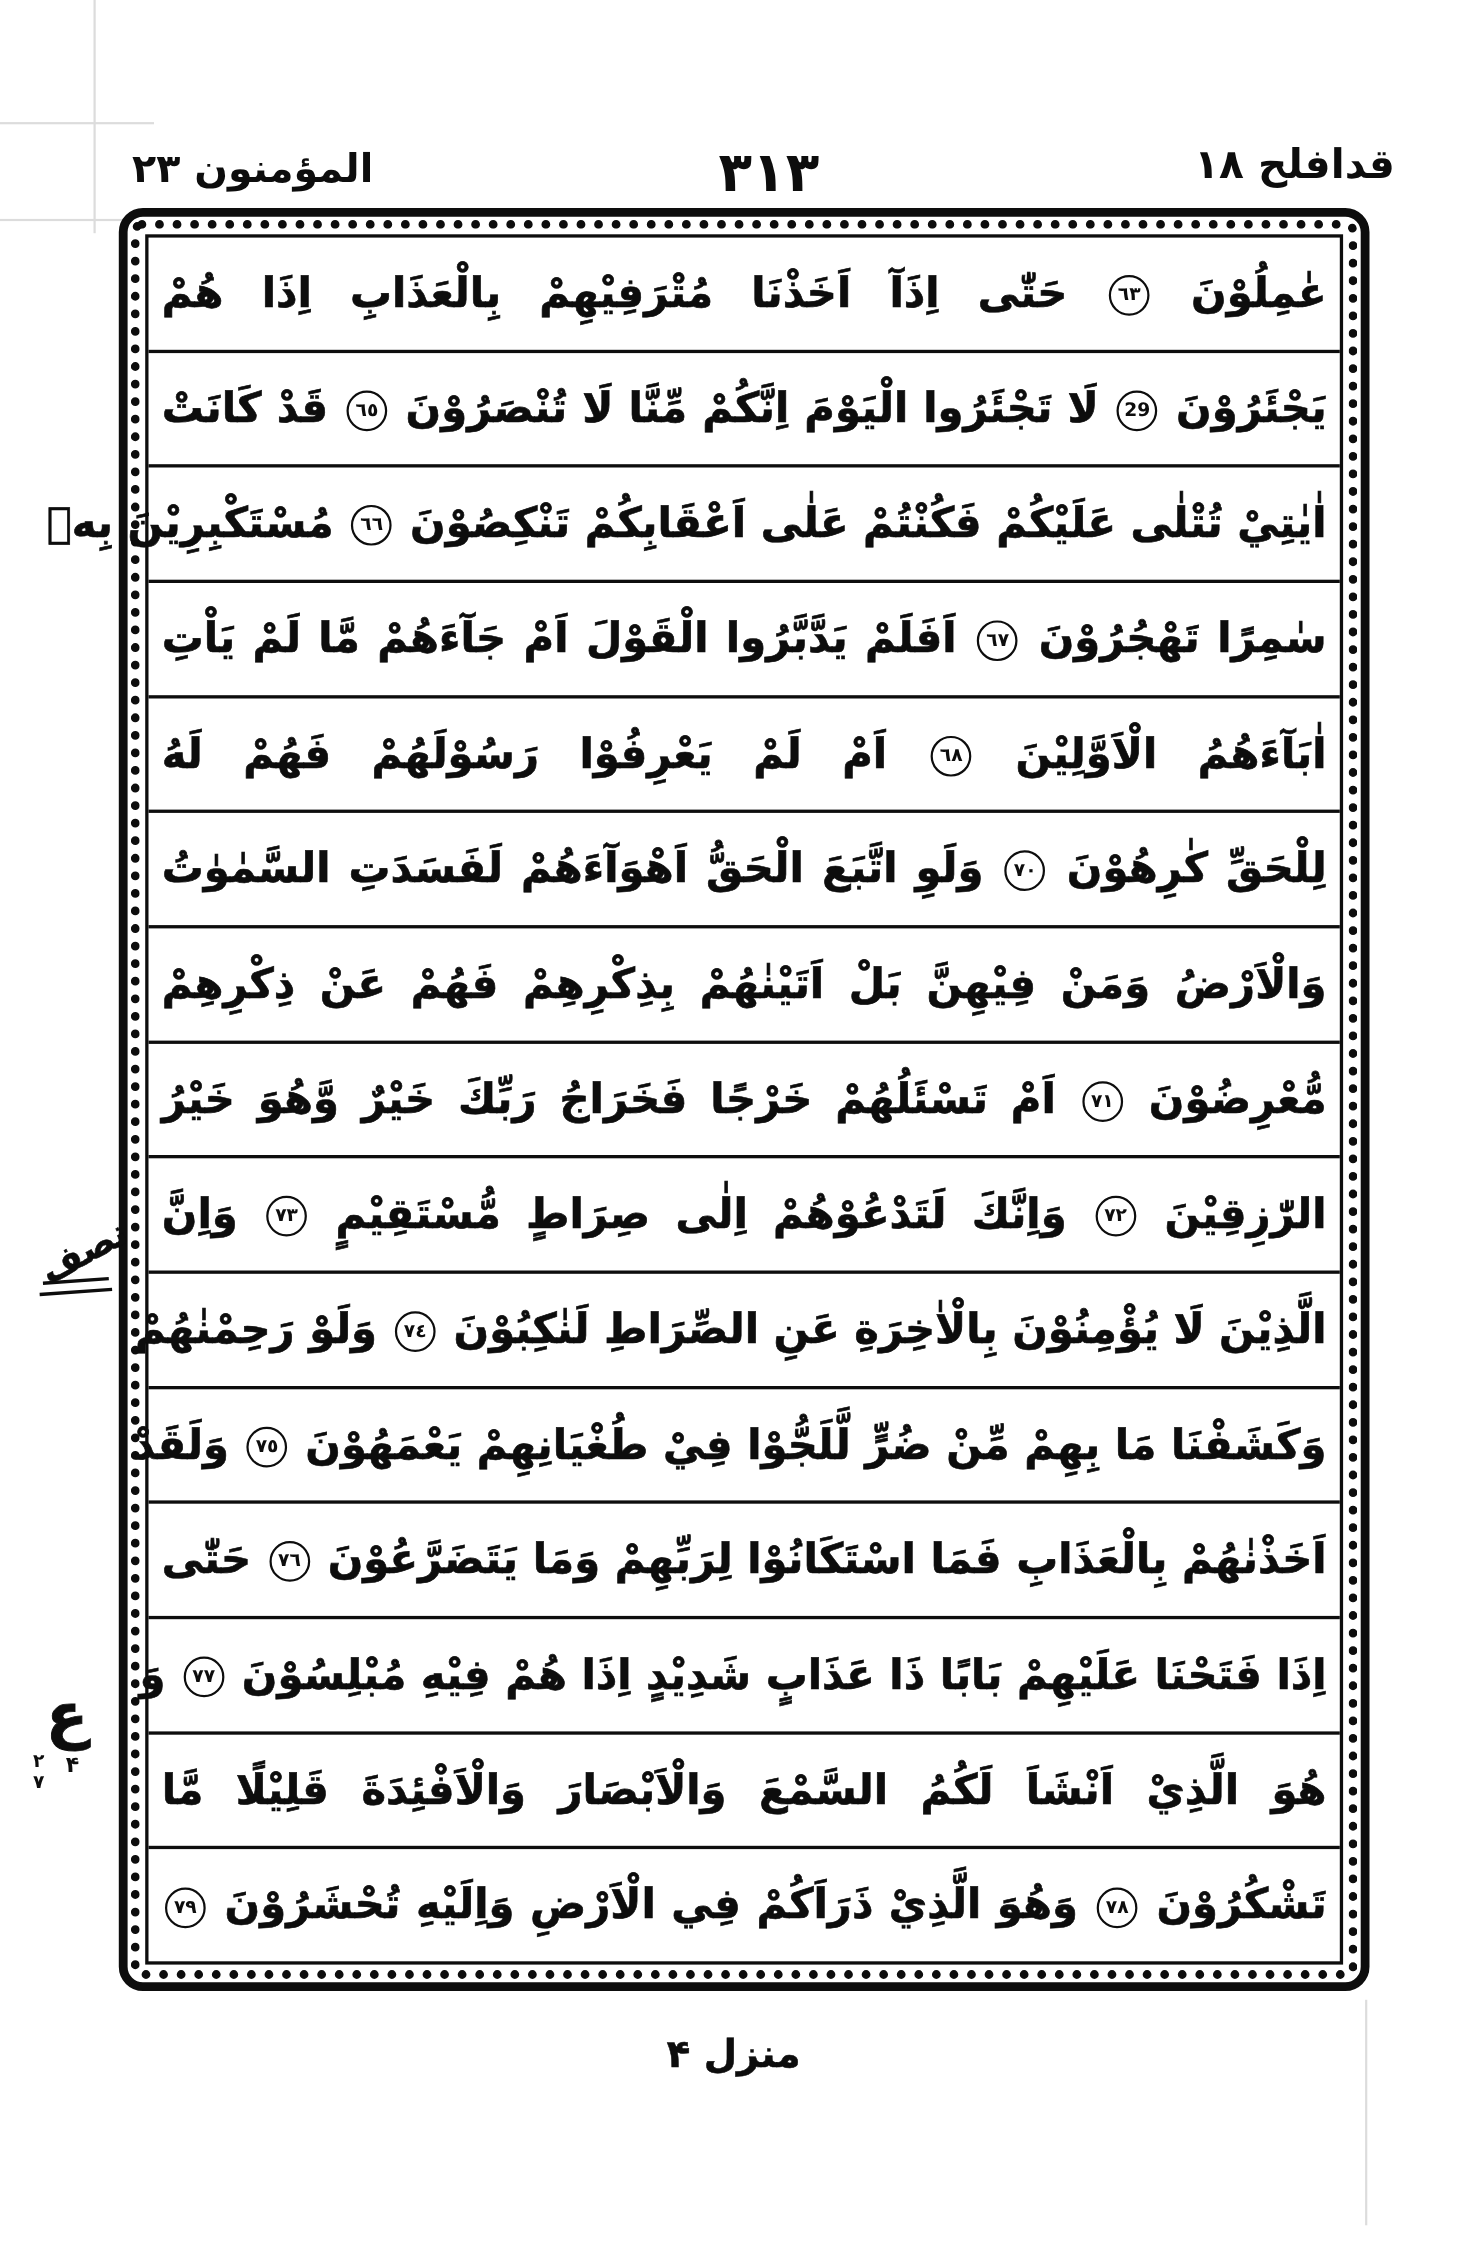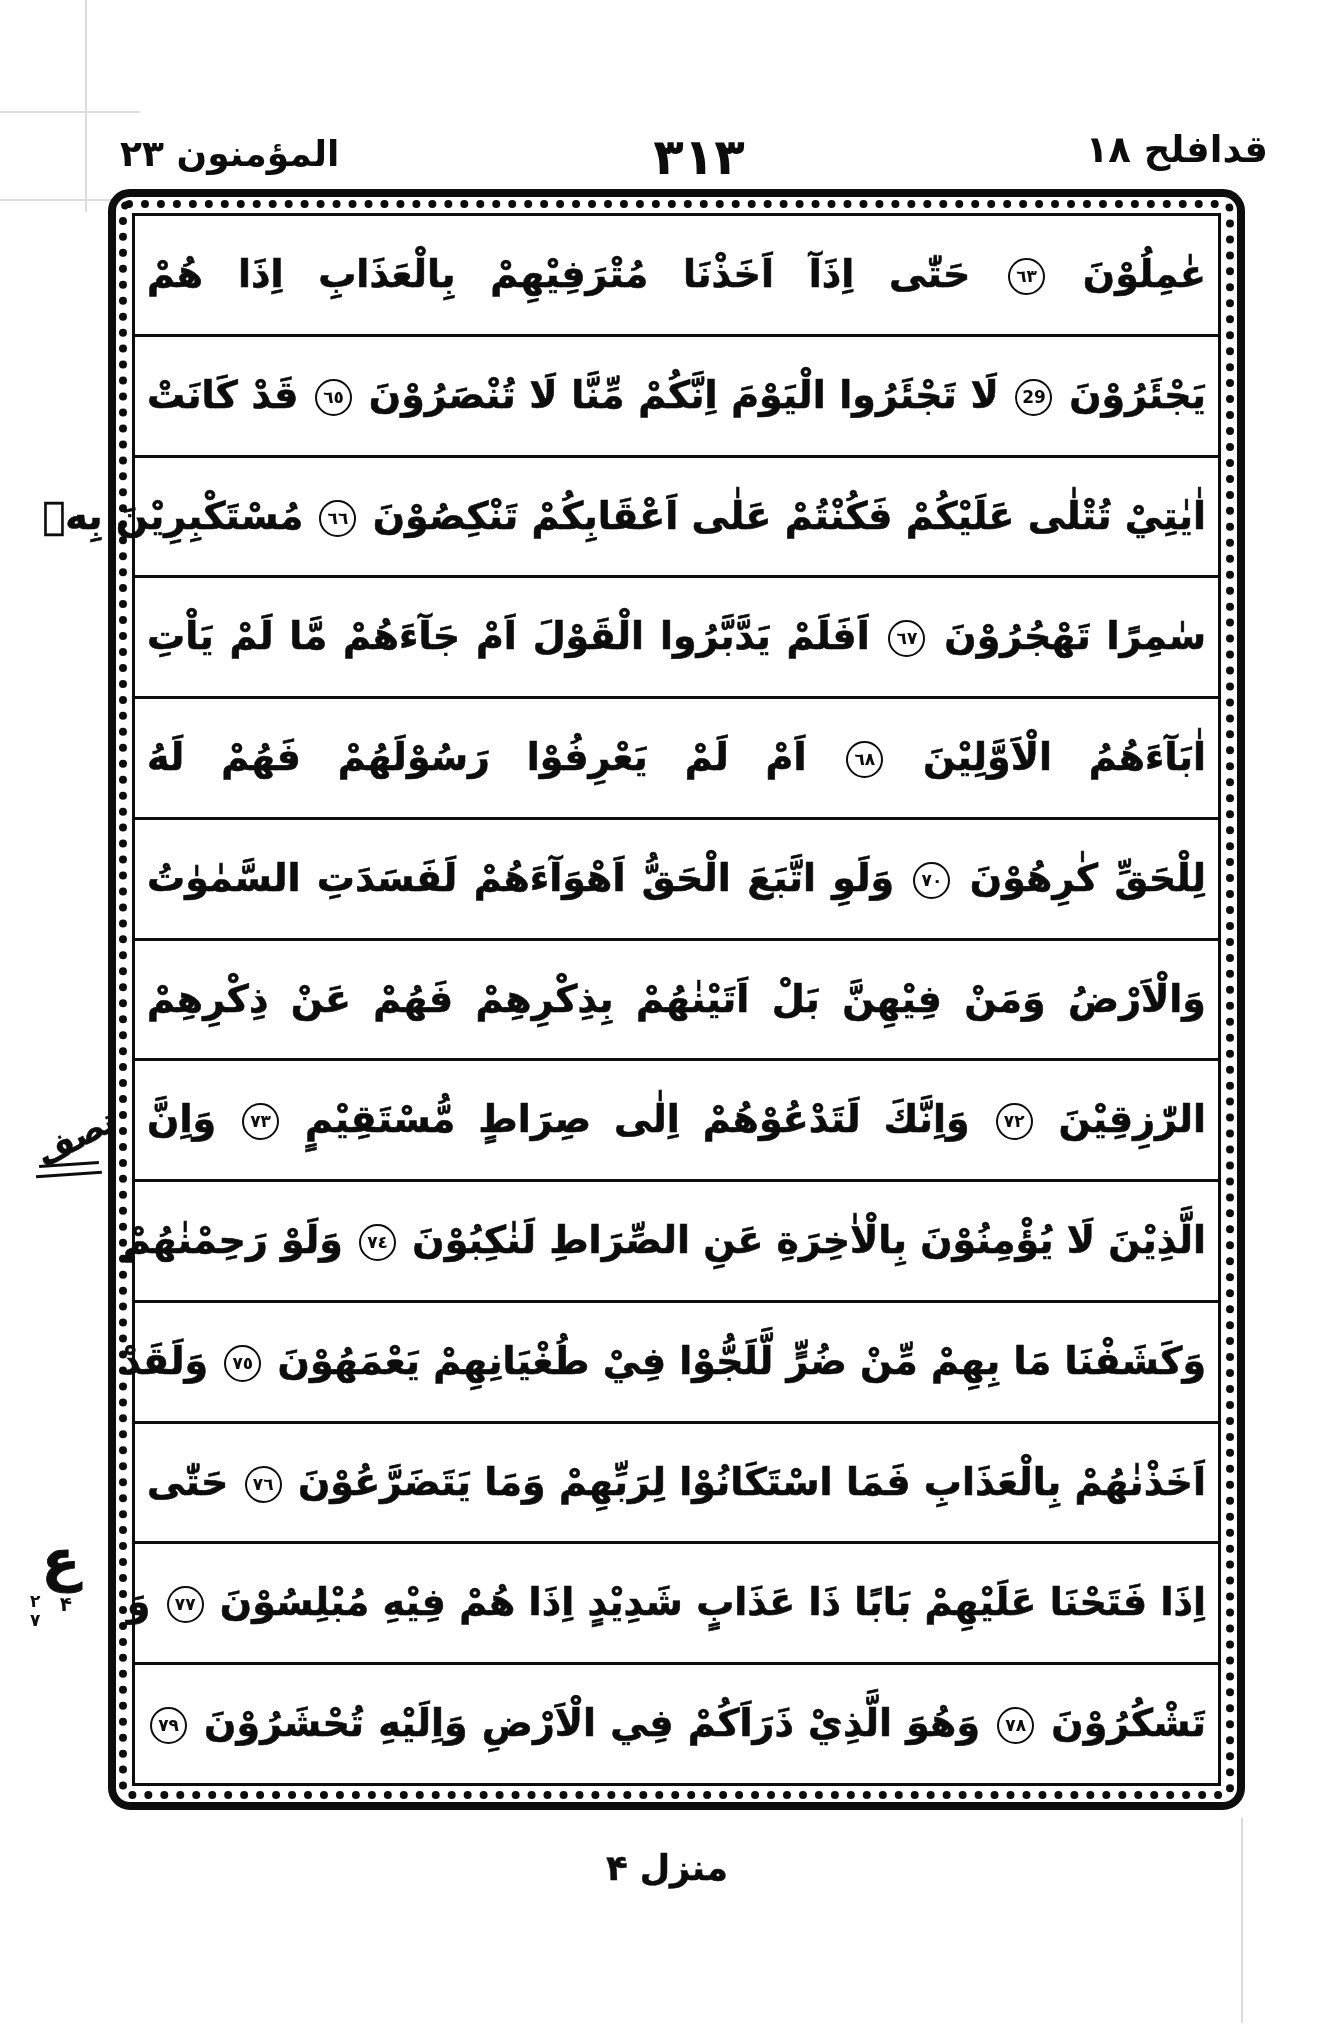--- a/index.html
+++ b/index.html
@@ -136,33 +136,39 @@
         <div class="qline">
           <div class="qtext">اٰبَآءَهُمُ الْاَوَّلِيْنَ <span class="aya">٦٨</span> اَمْ لَمْ يَعْرِفُوْا رَسُوْلَهُمْ فَهُمْ لَهُ</div>
         </div>
         <div class="qline">
           <div class="qtext">لِلْحَقِّ كٰرِهُوْنَ <span class="aya">٧٠</span> وَلَوِ اتَّبَعَ الْحَقُّ اَهْوَآءَهُمْ لَفَسَدَتِ السَّمٰوٰتُ</div>
         </div>
         <div class="qline">
           <div class="qtext">وَالْاَرْضُ وَمَنْ فِيْهِنَّ بَلْ اَتَيْنٰهُمْ بِذِكْرِهِمْ فَهُمْ عَنْ ذِكْرِهِمْ</div>
         </div>
         <div class="qline">
+          <div class="qtext">مُّعْرِضُوْنَ <span class="aya">٧١</span> اَمْ تَسْئَلُهُمْ خَرْجًا فَخَرَاجُ رَبِّكَ خَيْرٌ وَّهُوَ خَيْرُ</div>
+        </div>
+        <div class="qline">
           <div class="qtext">الرّٰزِقِيْنَ <span class="aya">٧٢</span> وَاِنَّكَ لَتَدْعُوْهُمْ اِلٰى صِرَاطٍ مُّسْتَقِيْمٍ <span class="aya">٧٣</span> وَاِنَّ</div>
         </div>
         <div class="qline">
           <div class="qtext">الَّذِيْنَ لَا يُؤْمِنُوْنَ بِالْاٰخِرَةِ عَنِ الصِّرَاطِ لَنٰكِبُوْنَ <span class="aya">٧٤</span> وَلَوْ رَحِمْنٰهُمْ</div>
         </div>
         <div class="qline">
           <div class="qtext">وَكَشَفْنَا مَا بِهِمْ مِّنْ ضُرٍّ لَّلَجُّوْا فِيْ طُغْيَانِهِمْ يَعْمَهُوْنَ <span class="aya">٧٥</span> وَلَقَدْ</div>
         </div>
         <div class="qline">
           <div class="qtext">اَخَذْنٰهُمْ بِالْعَذَابِ فَمَا اسْتَكَانُوْا لِرَبِّهِمْ وَمَا يَتَضَرَّعُوْنَ <span class="aya">٧٦</span> حَتّٰى</div>
         </div>
         <div class="qline">
           <div class="qtext">اِذَا فَتَحْنَا عَلَيْهِمْ بَابًا ذَا عَذَابٍ شَدِيْدٍ اِذَا هُمْ فِيْهِ مُبْلِسُوْنَ <span class="aya">٧٧</span> وَ</div>
+        </div>
+        <div class="qline">
+          <div class="qtext">هُوَ الَّذِيْ اَنْشَاَ لَكُمُ السَّمْعَ وَالْاَبْصَارَ وَالْاَفْئِدَةَ قَلِيْلًا مَّا</div>
         </div>
         <div class="qline">
           <div class="qtext">تَشْكُرُوْنَ <span class="aya">٧٨</span> وَهُوَ الَّذِيْ ذَرَاَكُمْ فِي الْاَرْضِ وَاِلَيْهِ تُحْشَرُوْنَ <span class="aya">٧٩</span></div>
         </div>
       </div>
   </div>
 </div>
 
 <div class="marker-half">
   <span class="marker-half-word">نصف</span>

